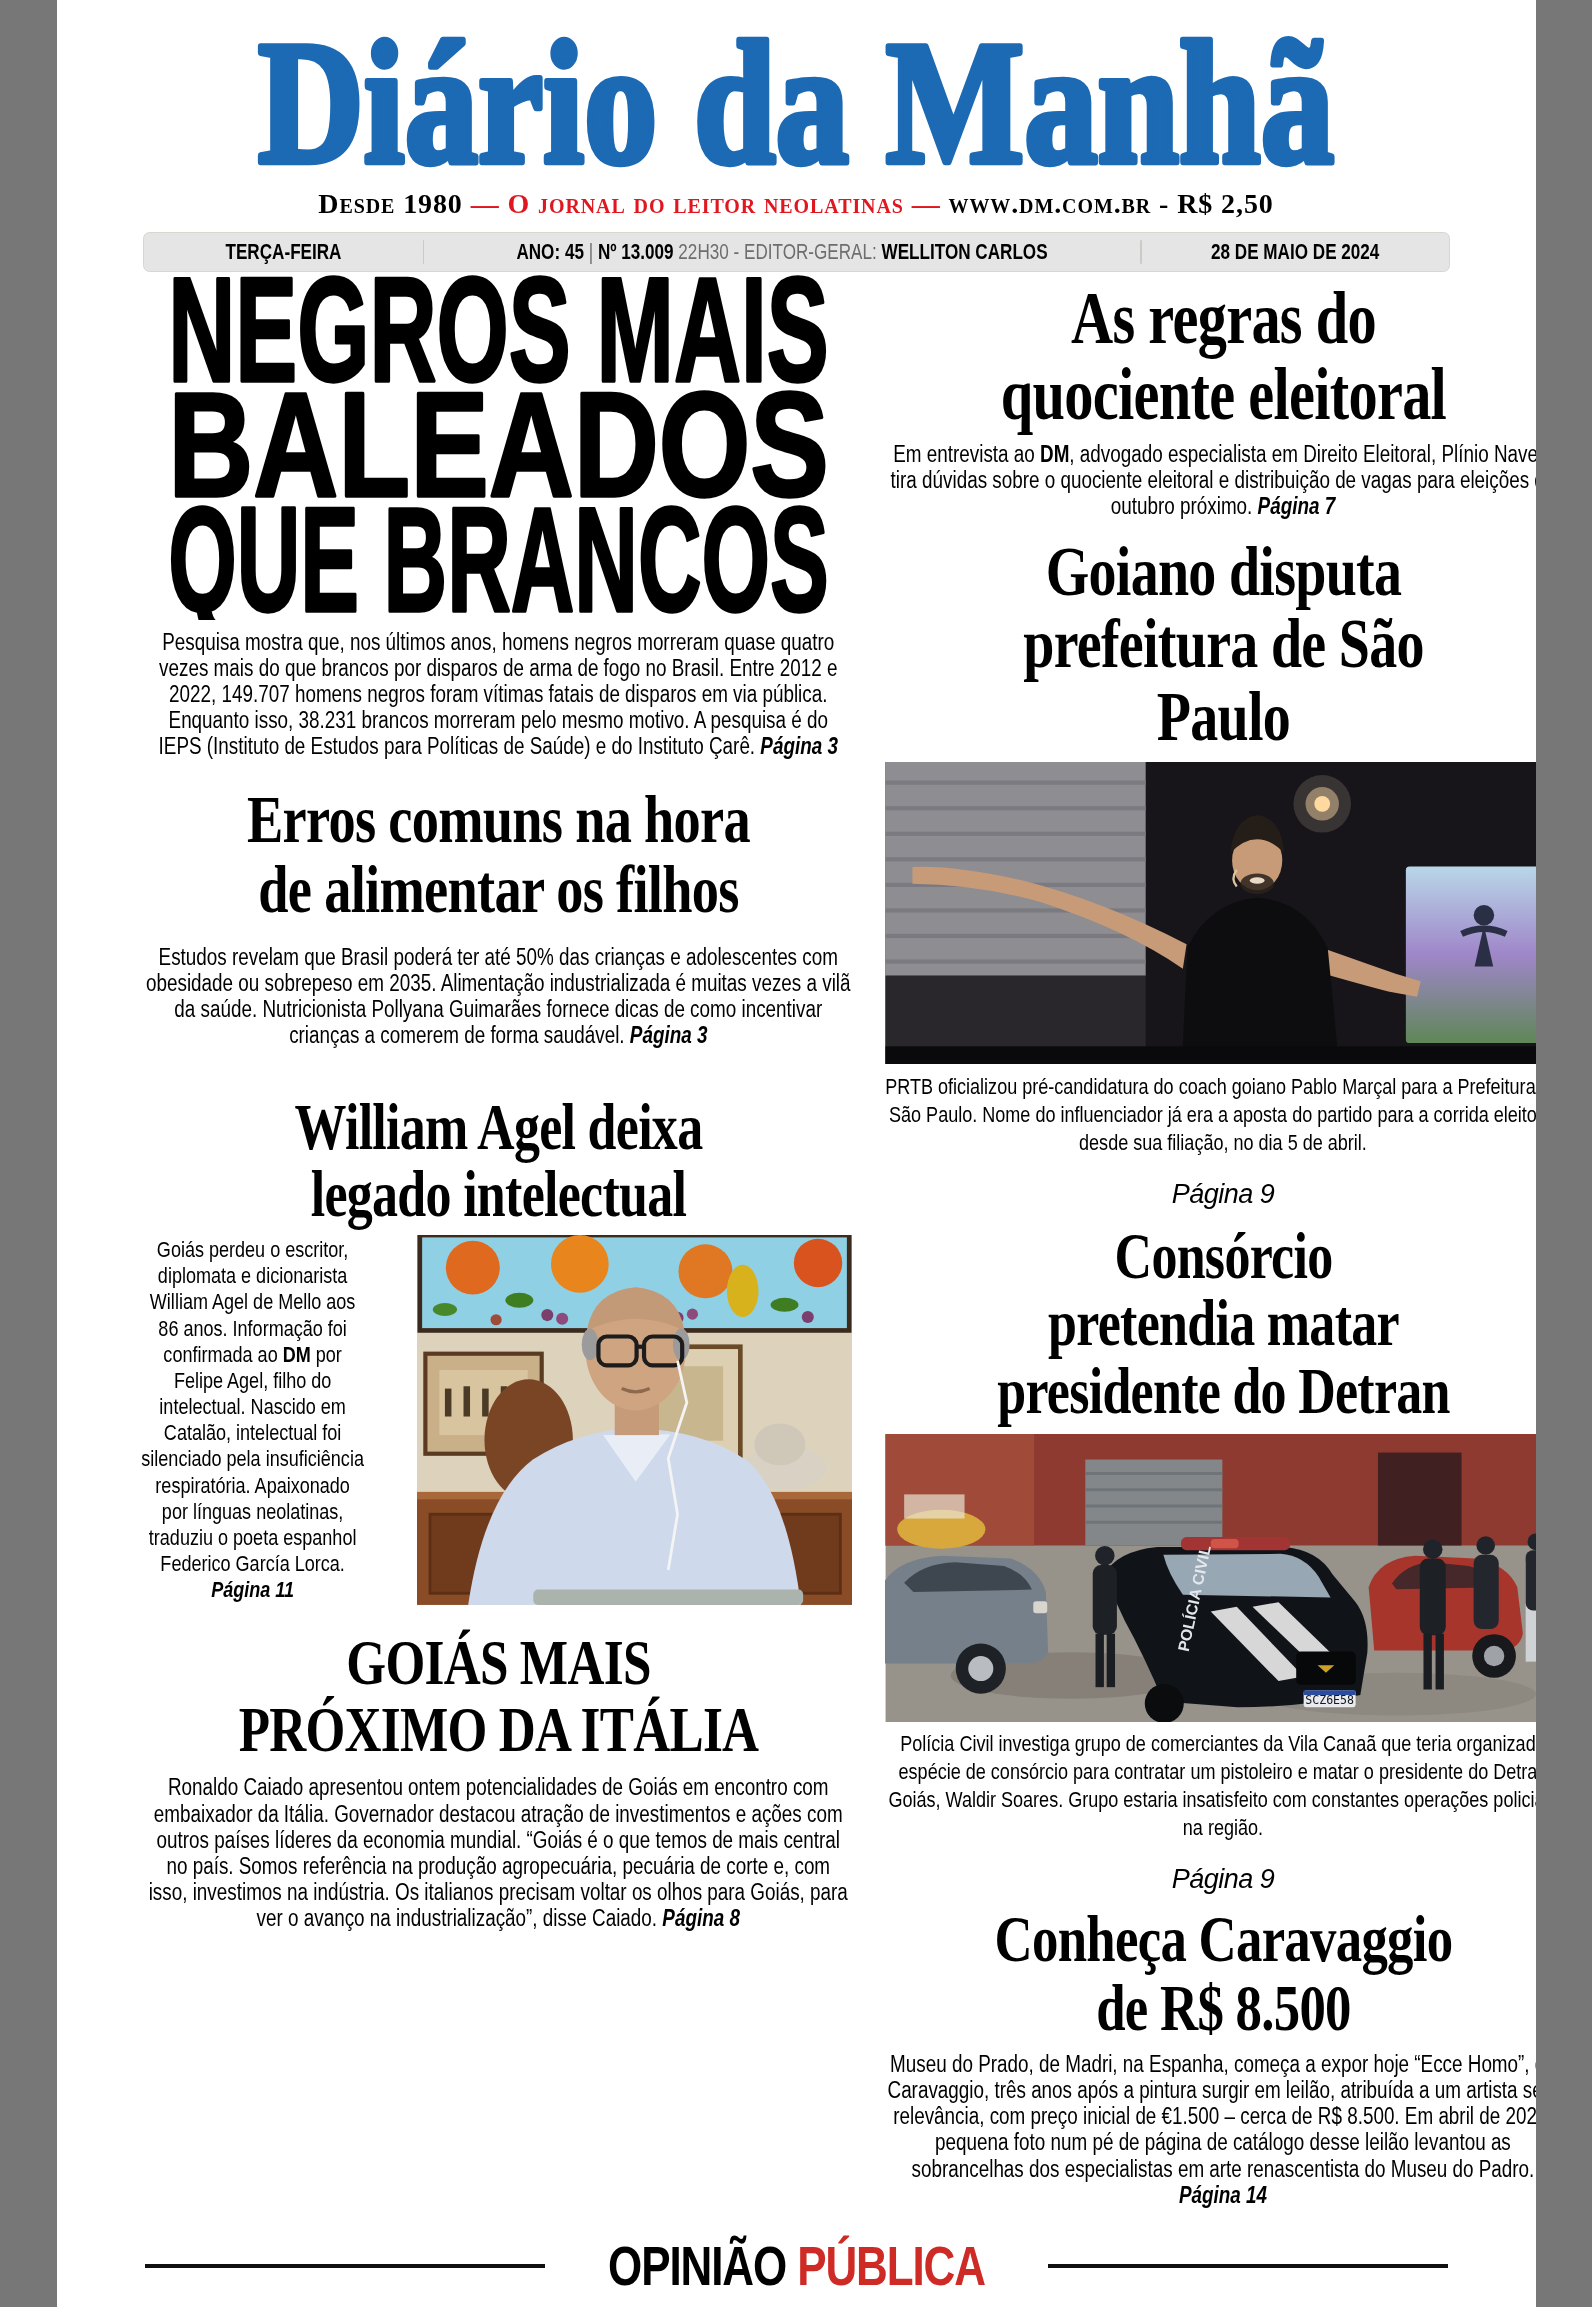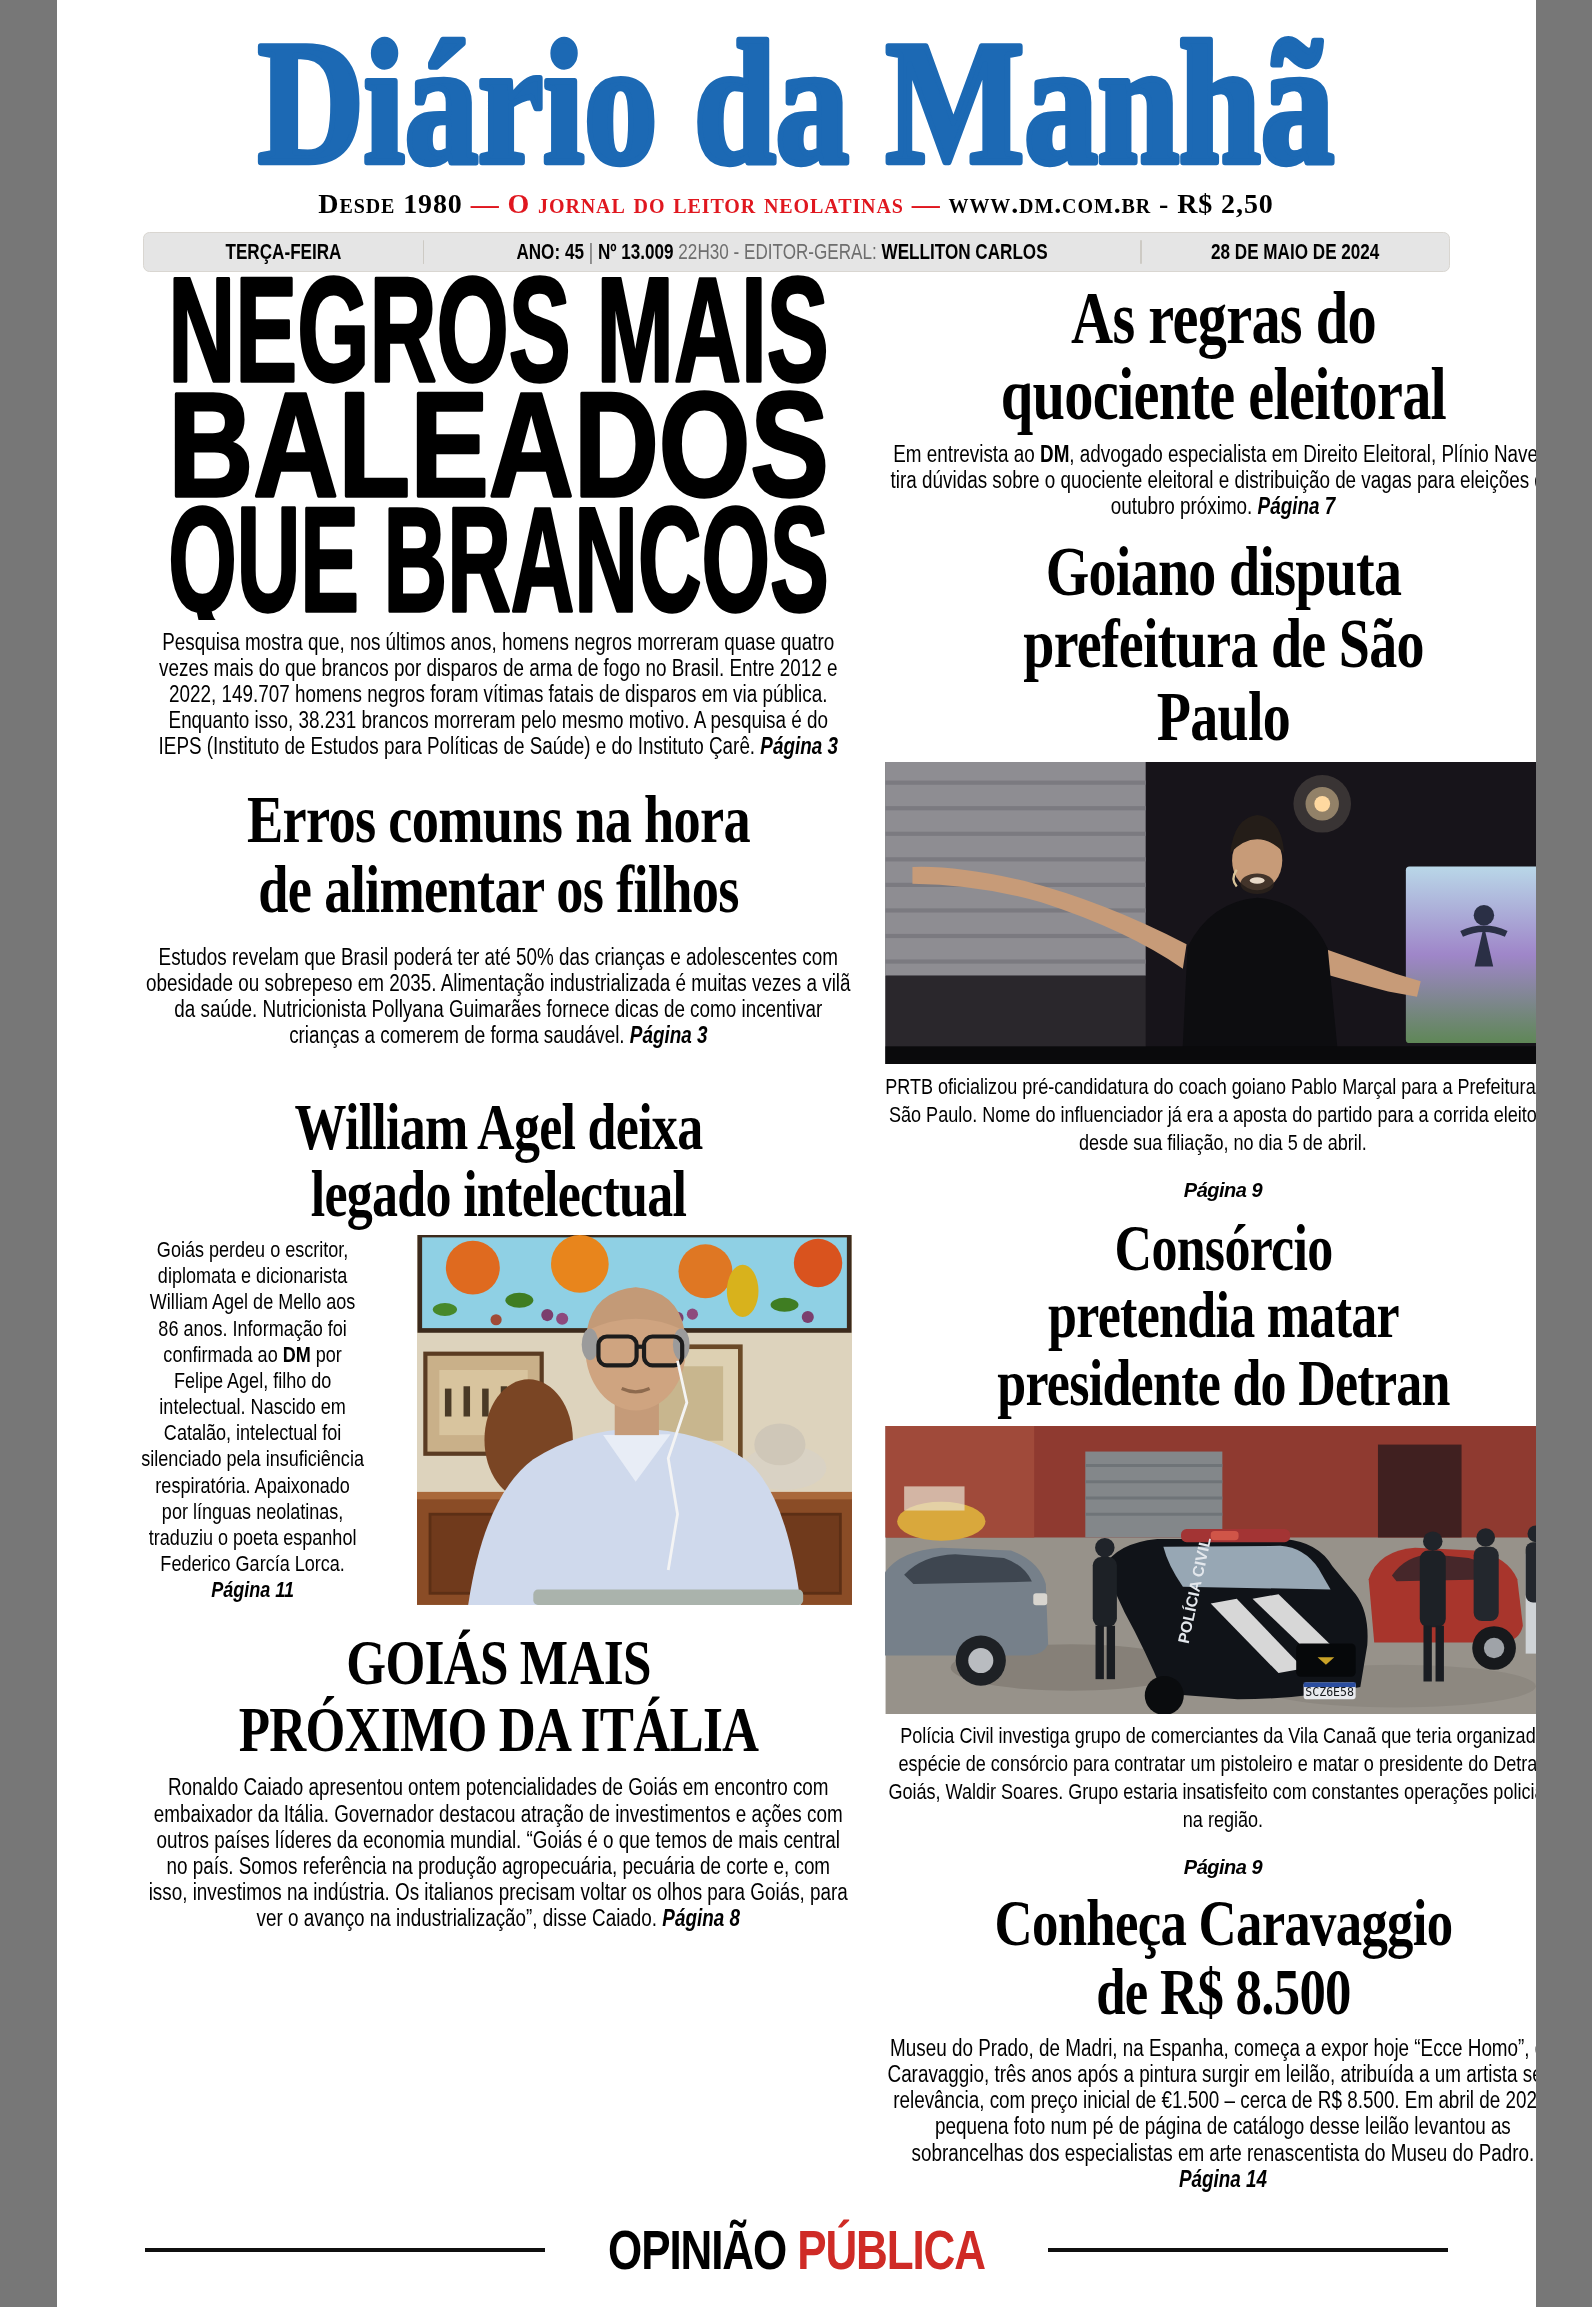--- a/index.html
+++ b/index.html
@@ -51,21 +51,21 @@
   .h-goiano{font-size:70px;margin-top:16px;}
   .h-consorcio{font-size:65px;margin-top:13px;}
   .h-caravaggio{font-size:66px;margin-top:10.2px;}
   .mt18{margin-top:8.4px;} .mt24{margin-top:11px;} .mt40{margin-top:18.6px;}
   .agel-row{display:flex;gap:12px;margin-top:6.5px;align-items:center;}
   .agel-side{width:272px;font-size:22px;line-height:1.19;text-align:center;margin:0;}
   figure{margin:0;}
   .photo{display:block;}
   .caption{font-size:22px;line-height:1.27;text-align:center;margin-top:8.4px;}
   .page-ref{
-    text-align:center;font-size:20px;font-weight:bold;font-style:italic;
+    text-align:center;font-size:27px;font-weight:normal;font-style:italic;
     margin-top:2.8px;letter-spacing:-0.5px;
   }
   
   .opinion{margin:26px 88px 0;}
   .op-head{display:flex;align-items:center;gap:16px;}
   .op-rule{flex:1;height:3.7px;background:#101010;}
   .op-title{font-size:55px;font-weight:900;letter-spacing:-1.4px;white-space:nowrap;}
   .op-title .red{color:var(--opinion-red);}
 </style>
 </head>

